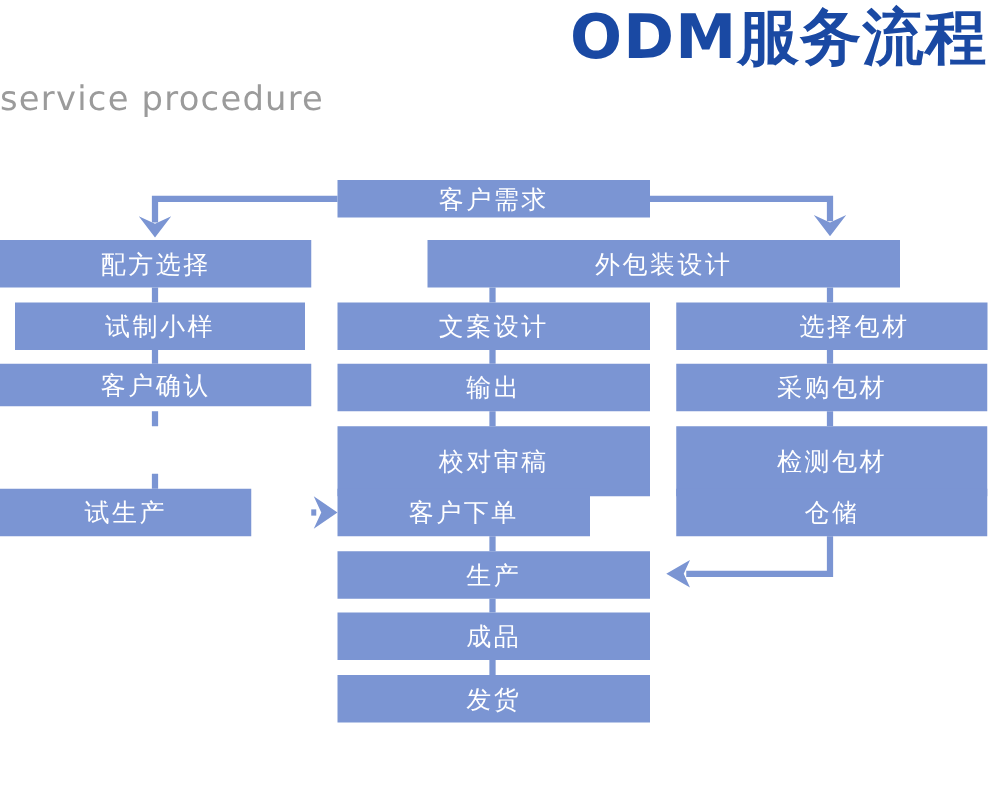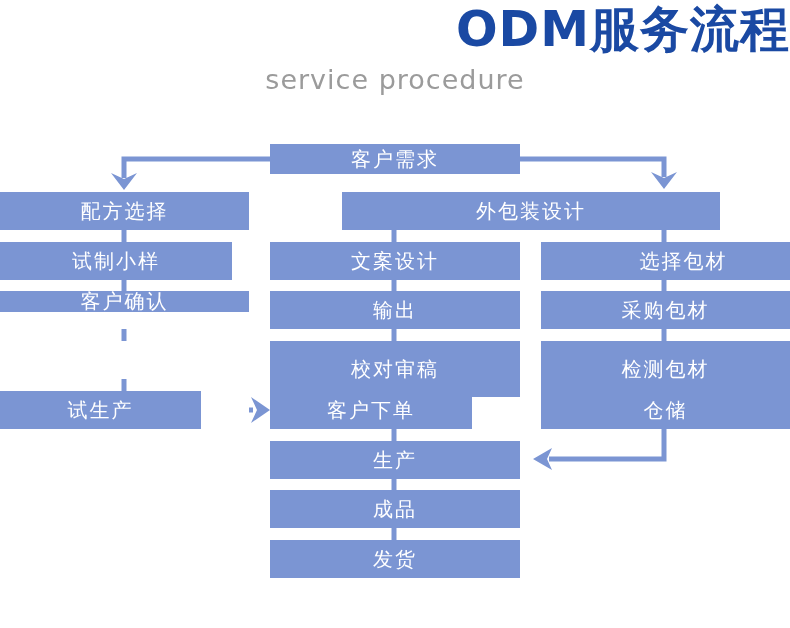--- a/index.html
+++ b/index.html
@@ -12,21 +12,21 @@
   html,body{width:790px;height:628px;background:#ffffff;overflow:hidden;}
   body{font-family:"DejaVu Sans","Liberation Sans",sans-serif;}
   .page{position:relative;width:790px;height:628px;background:#fff;}
   .title{
     position:absolute;top:2px;left:0;width:100%;
     text-align:right;font-size:49px;font-weight:700;
     color:var(--title-blue);letter-spacing:1px;line-height:56px;
   }
   .subtitle{
     position:absolute;top:64px;left:0;width:100%;
-    text-align:center;font-size:27px;font-weight:400;
+    font-size:27px;font-weight:400;
     color:var(--subtitle-gray);letter-spacing:1px;line-height:32px;
   }
   .connectors{position:absolute;left:0;top:0;width:790px;height:628px;}
   .connectors path{stroke:var(--accent-blue);stroke-width:5;fill:none;}
   .connectors polygon{fill:var(--accent-blue);stroke:none;}
   .fbox{
     position:absolute;background:var(--accent-blue);color:var(--box-text);
     display:flex;align-items:center;justify-content:center;
     font-size:20px;letter-spacing:2px;white-space:nowrap;
   }
@@ -82,22 +82,22 @@
 
     <g>
       <path d="M664,429 V459 H549"></path>
       <polygon points="552,448 533,459 552,470 547,459"></polygon>
     </g>
   </svg>
 
   <div class="fbox" style="left:270px;top:144px;width:250px;height:30px">客户需求</div>
 
   <div class="fbox" style="left:0px;top:192px;width:249px;height:38px">配方选择</div>
-  <div class="fbox" style="left:0px;top:242px;width:232px;height:38px">试制小样</div>
-  <div class="fbox" style="left:0px;top:291px;width:249px;height:21px">客户确认</div>
+  <div class="fbox" style="left:12px;top:242px;width:232px;height:38px">试制小样</div>
+  <div class="fbox" style="left:0px;top:291px;width:249px;height:34px">客户确认</div>
   <div class="fbox" style="left:0px;top:391px;width:201px;height:38px">试生产</div>
 
   <div class="fbox" style="left:342px;top:192px;width:378px;height:38px">外包装设计</div>
 
   <div class="fbox" style="left:270px;top:242px;width:250px;height:38px">文案设计</div>
   <div class="fbox" style="left:270px;top:291px;width:250px;height:38px">输出</div>
   <div class="fbox" style="left:270px;top:341px;width:250px;height:56px">校对审稿</div>
   <div class="fbox" style="left:270px;top:391px;width:202px;height:38px">客户下单</div>
   <div class="fbox" style="left:270px;top:441px;width:250px;height:38px">生产</div>
   <div class="fbox" style="left:270px;top:490px;width:250px;height:38px">成品</div>

